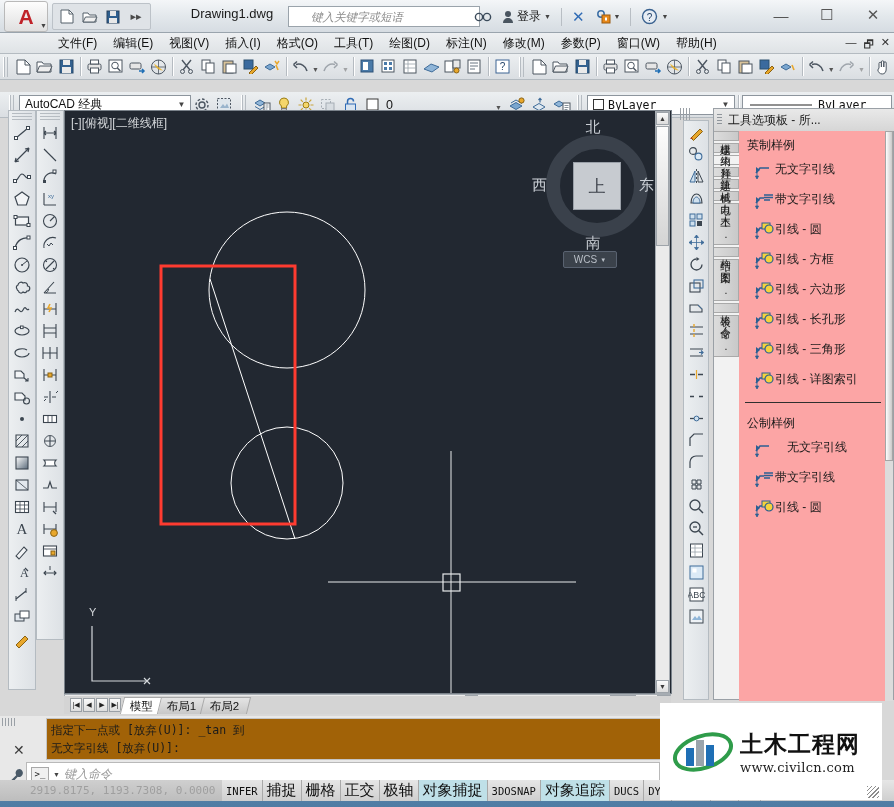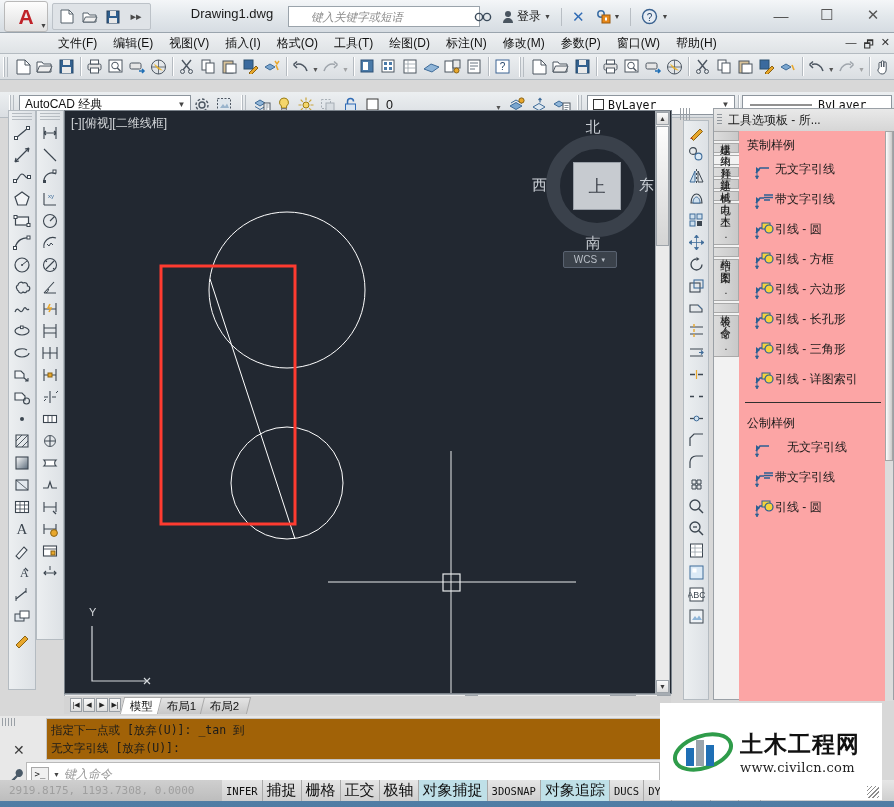--- a/index.html
+++ b/index.html
@@ -168,21 +168,21 @@
     background:#fff; border:1px solid #b9b9b9; display:flex; align-items:center; gap:4px; padding:0 4px;}
   .cmd-prompt { width:18px; height:15px; background:#f0f0f0; border:1px solid #a8a8a8;
     display:flex; align-items:center; justify-content:center; font-size:9px;
     font-family:"DejaVu Sans Mono","Liberation Mono",monospace; color:#222;}
   .cmd-caret { font-size:7px; color:#444; }
   .cmd-ph { font-size:12px; color:#9a9a9a; font-style:italic; }
 
   
   .statusbar { position:absolute; left:0; top:780px; width:894px; height:21px;
     background:linear-gradient(180deg,#e6e6e6,#cfcfcf); display:flex; align-items:stretch; }
-  .coords { width:222px; display:flex; align-items:center; padding-left:9px;
+  .coords { width:222px; display:flex; align-items:center; padding-left:30px;
     font-family:"DejaVu Sans Mono","Liberation Mono",monospace; font-size:11px; color:#9f9f9f;
     background:linear-gradient(180deg,#cfcfcf,#bdbdbd); }
   .sbtn { padding:0 4px; font-size:10.5px; color:#111; display:flex; align-items:center;
      border-right:1px solid #a9a9a9; font-family:"DejaVu Sans Mono","Liberation Mono",monospace;}
   .sbtn.cn { font-family:"Liberation Sans",sans-serif; font-size:15px; }
   .sbtn.on { background:#bfe0e8; }
 
   
   .palette-host { position:absolute; left:680px; top:108px; width:214px; height:592px; }
   .pal-grip { position:absolute; left:0; top:0; width:12px; height:12px;

